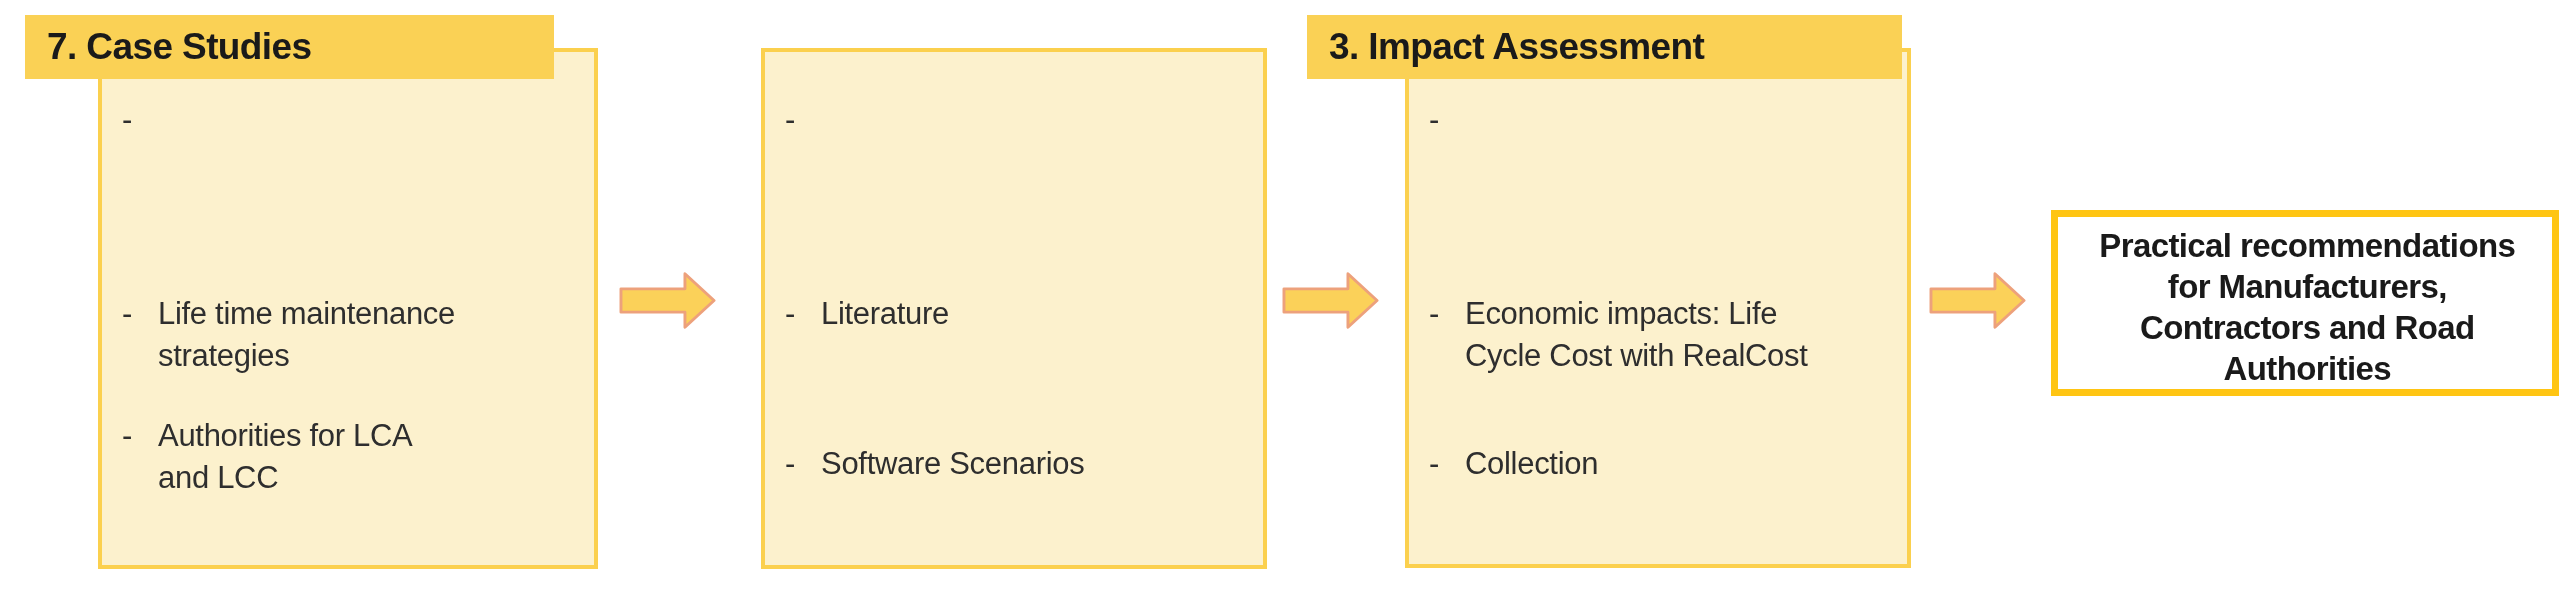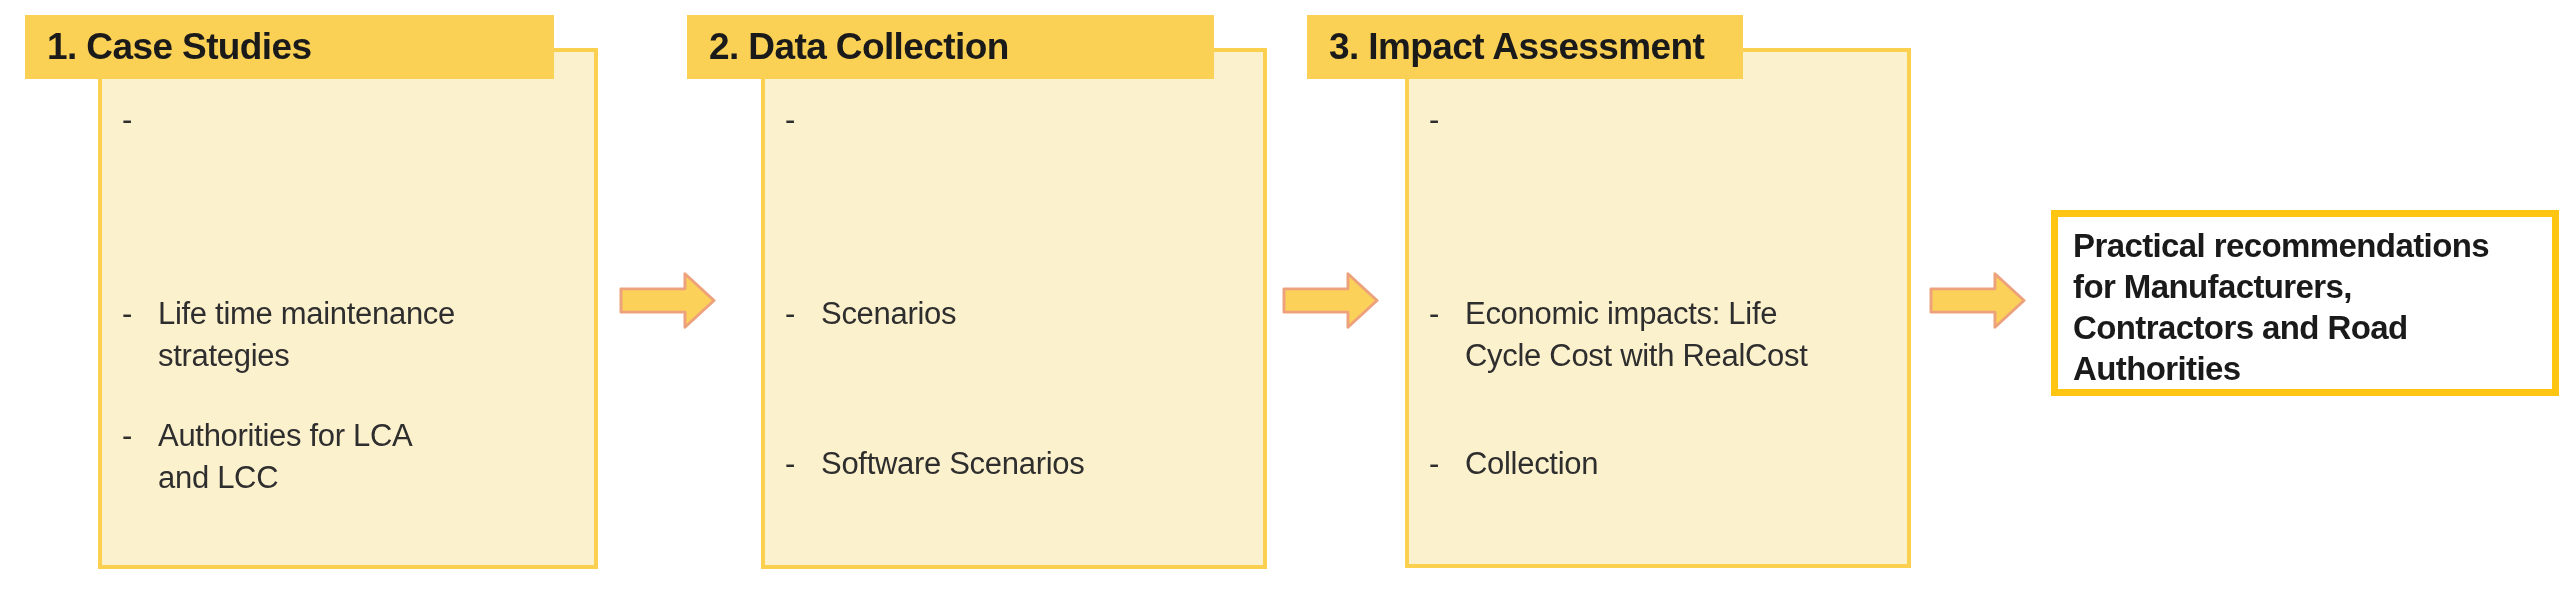--- a/index.html
+++ b/index.html
@@ -12,21 +12,21 @@
   .panel.p1{left:98px;width:500px;}
   .panel.p2{left:761px;width:506px;}
   .panel.p3{left:1405px;width:506px;height:520px;}
 
   
   .tab{position:absolute;top:15px;height:64px;background:#FAD155;z-index:2;
        display:flex;align-items:center;box-sizing:border-box;padding-left:22px;
        font-size:37px;font-weight:bold;color:#1a1a1a;letter-spacing:-0.6px;}
   .tab.t1{left:25px;width:529px;}
   .tab.t2{left:687px;width:527px;}
-  .tab.t3{left:1307px;width:436px;}
+  .tab.t3{left:1307px;width:595px;}
 
   
   .item{position:absolute;left:20px;right:10.5px;display:flex;align-items:flex-start;
         font-size:31px;line-height:42px;color:#2e2e2e;letter-spacing:-0.3px;}
   .item .bullet{flex:0 0 36px;}
   .item .item-text{white-space:pre-line;}
   .item.s1{top:47px;}
   .item.s2{top:241px;}
   .panel.p1 .item.s3{top:363px;}
   .panel.p2 .item.s3{top:391px;}
@@ -37,29 +37,29 @@
   .arrow.a1{left:619px;}
   .arrow.a2{left:1282px;}
   .arrow.a3{left:1929px;}
   .arrow svg{display:block;width:97px;height:57px;}
 
   
   .result{position:absolute;left:2051px;top:210px;width:508px;height:186px;
           background:#ffffff;border:7px solid #FFC513;box-sizing:border-box;
           padding:8.1px 10.5px 0 15px;z-index:2;}
   .result .result-text{font-size:33px;font-weight:bold;line-height:41px;
-          color:#1a1a1a;letter-spacing:-0.6px;white-space:pre-line;}
+          color:#1a1a1a;letter-spacing:-0.6px;white-space:pre-line;text-align:center;}
 </style>
 </head>
 <body>
 
 <div class="stage">
 
   <div class="tab t1">
-    <span>1. Case Studies</span>
+    <span>7. Case Studies</span>
   </div>
   <div class="panel p1">
     <div class="item s1">
       <span class="bullet">-</span>
     </div>
     <div class="item s2">
       <span class="bullet">-</span>
       <span class="item-text">Life time maintenance
 strategies</span>
     </div>
@@ -69,30 +69,27 @@
 and LCC</span>
     </div>
   </div>
 
   <div class="arrow a1">
     <svg viewBox="-3 -3 166 98" xmlns="http://www.w3.org/2000/svg">
       <polygon points="0,26 110,26 110,0 160,46 110,92 110,66 0,66" fill="#FBD159" stroke="#EDA17C" stroke-width="5" stroke-linejoin="round"></polygon>
     </svg>
   </div>
 
-  <div class="tab t2">
-    <span>2. Data Collection</span>
-  </div>
   <div class="panel p2">
     <div class="item s1">
       <span class="bullet">-</span>
     </div>
     <div class="item s2">
       <span class="bullet">-</span>
-      <span class="item-text">Scenarios</span>
+      <span class="item-text">Literature</span>
     </div>
     <div class="item s3">
       <span class="bullet">-</span>
       <span class="item-text">Software Scenarios</span>
     </div>
   </div>
 
   <div class="arrow a2">
     <svg viewBox="-3 -3 166 98" xmlns="http://www.w3.org/2000/svg">
       <polygon points="0,26 110,26 110,0 160,46 110,92 110,66 0,66" fill="#FBD159" stroke="#EDA17C" stroke-width="5" stroke-linejoin="round"></polygon>

